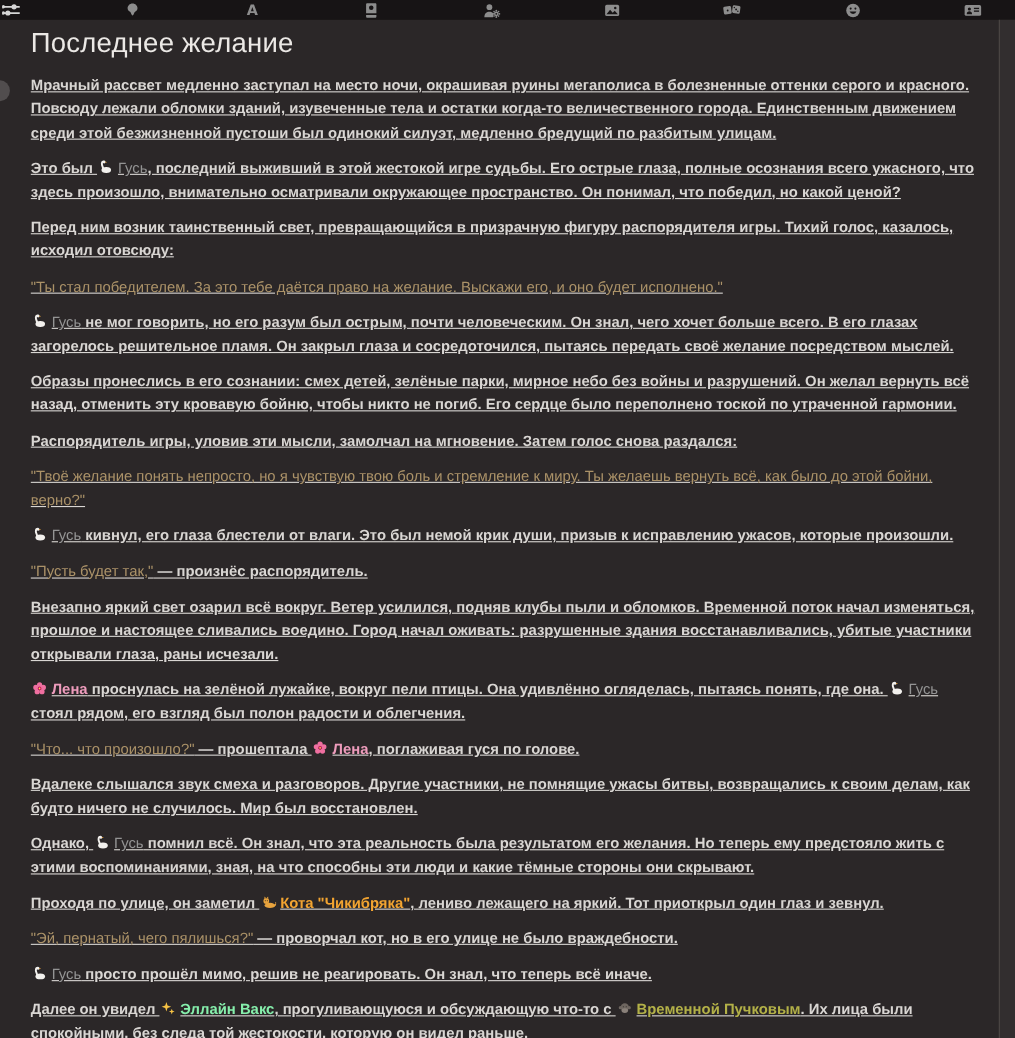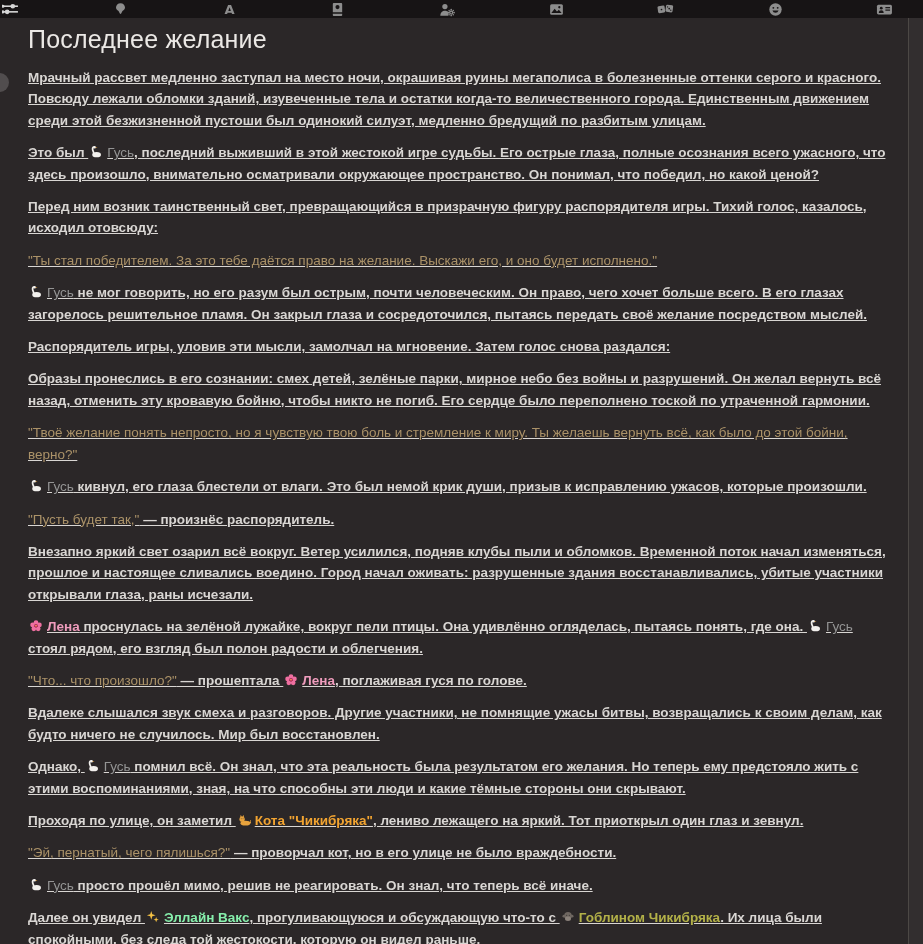--- a/index.html
+++ b/index.html
@@ -154,23 +154,23 @@
                 <circle cx="6.5" cy="2.7" r="1.4" fill="#f2f0ed"></circle>
                 <path d="M7.6 2.2l2.1.6-2.1.7Z" fill="#e8a33d"></path>
               </svg></span><span class="mention-name" style="color: rgb(148, 148, 148);">Гусь</span></span><span class="t">, последний выживший в этой жестокой игре судьбы. Его острые глаза, полные осознания всего ужасного, что здесь произошло, внимательно осматривали окружающее пространство. Он понимал, что победил, но какой ценой?</span></p>
         <p><span class="t">Перед ним возник таинственный свет, превращающийся в призрачную фигуру распорядителя игры. Тихий голос, казалось, исходил отовсюду:</span></p>
         <p><span class="q">"Ты стал победителем. За это тебе даётся право на желание. Выскажи его, и оно будет исполнено."</span></p>
         <p><span class="mention mention-goose"><span class="mi"><svg viewBox="0 0 16 16">
                 <ellipse cx="8.7" cy="11" rx="5" ry="3.1" fill="#f2f0ed"></ellipse>
                 <path d="M5.6 10.5C5.6 7.6 4.1 7 4.1 4.5 4.1 3 5.1 2 6.3 2" stroke="#f2f0ed" stroke-width="2" fill="none" stroke-linecap="round"></path>
                 <circle cx="6.5" cy="2.7" r="1.4" fill="#f2f0ed"></circle>
                 <path d="M7.6 2.2l2.1.6-2.1.7Z" fill="#e8a33d"></path>
-              </svg></span><span class="mention-name" style="color: rgb(148, 148, 148);">Гусь</span></span><span class="t"> не мог говорить, но его разум был острым, почти человеческим. Он право, чего хочет больше всего. В его глазах загорелось решительное пламя. Он закрыл глаза и сосредоточился, пытаясь передать своё желание посредством мыслей.</span></p>
+              </svg></span><span class="mention-name" style="color: rgb(148, 148, 148);">Гусь</span></span><span class="t"> не мог говорить, но его разум был острым, почти человеческим. Он знал, чего хочет больше всего. В его глазах загорелось решительное пламя. Он закрыл глаза и сосредоточился, пытаясь передать своё желание посредством мыслей.</span></p>
+        <p><span class="t">Образы пронеслись в его сознании: смех детей, зелёные парки, мирное небо без войны и разрушений. Он желал вернуть всё назад, отменить эту кровавую бойню, чтобы никто не погиб. Его сердце было переполнено тоской по утраченной гармонии.</span></p>
         <p><span class="t">Распорядитель игры, уловив эти мысли, замолчал на мгновение. Затем голос снова раздался:</span></p>
-        <p><span class="t">Образы пронеслись в его сознании: смех детей, зелёные парки, мирное небо без войны и разрушений. Он желал вернуть всё назад, отменить эту кровавую бойню, чтобы никто не погиб. Его сердце было переполнено тоской по утраченной гармонии.</span></p>
         <p><span class="q">"Твоё желание понять непросто, но я чувствую твою боль и стремление к миру. Ты желаешь вернуть всё, как было до этой бойни, верно?"</span></p>
         <p><span class="mention mention-goose"><span class="mi"><svg viewBox="0 0 16 16">
                 <ellipse cx="8.7" cy="11" rx="5" ry="3.1" fill="#f2f0ed"></ellipse>
                 <path d="M5.6 10.5C5.6 7.6 4.1 7 4.1 4.5 4.1 3 5.1 2 6.3 2" stroke="#f2f0ed" stroke-width="2" fill="none" stroke-linecap="round"></path>
                 <circle cx="6.5" cy="2.7" r="1.4" fill="#f2f0ed"></circle>
                 <path d="M7.6 2.2l2.1.6-2.1.7Z" fill="#e8a33d"></path>
               </svg></span><span class="mention-name" style="color: rgb(148, 148, 148);">Гусь</span></span><span class="t"> кивнул, его глаза блестели от влаги. Это был немой крик души, призыв к исправлению ужасов, которые произошли.</span></p>
         <p><span class="q">"Пусть будет так,"</span><span class="t"> — произнёс распорядитель.</span></p>
         <p><span class="t">Внезапно яркий свет озарил всё вокруг. Ветер усилился, подняв клубы пыли и обломков. Временной поток начал изменяться, прошлое и настоящее сливались воедино. Город начал оживать: разрушенные здания восстанавливались, убитые участники открывали глаза, раны исчезали.</span></p>
         <p><span class="mention mention-lena"><span class="mi"><svg viewBox="0 0 16 16">
@@ -234,18 +234,18 @@
                 <g fill="#6e6660">
                   <circle cx="3.4" cy="7" r="1.7"></circle>
                   <circle cx="12.6" cy="7" r="1.7"></circle>
                   <circle cx="8" cy="6.6" r="4.3"></circle>
                 </g>
                 <ellipse cx="8" cy="10" rx="3.4" ry="2.5" fill="#8a817a"></ellipse>
                 <g fill="#2e2a28">
                   <circle cx="6.5" cy="6" r=".6"></circle>
                   <circle cx="9.5" cy="6" r=".6"></circle>
                 </g>
-              </svg></span><span class="mention-name" style="color: rgb(179, 177, 72);">Гоблином Чикибряка</span></span><span class="t">. Их лица были спокойными, без следа той жестокости, которую он видел раньше.</span></p>
+              </svg></span><span class="mention-name" style="color: rgb(179, 177, 72);">Временной Пучковым</span></span><span class="t">. Их лица были спокойными, без следа той жестокости, которую он видел раньше.</span></p>
       </div>
   </main>
   <div class="side-handle"></div>
   <div class="scroll-strip"></div>
 </div>
 
 </body></html>

